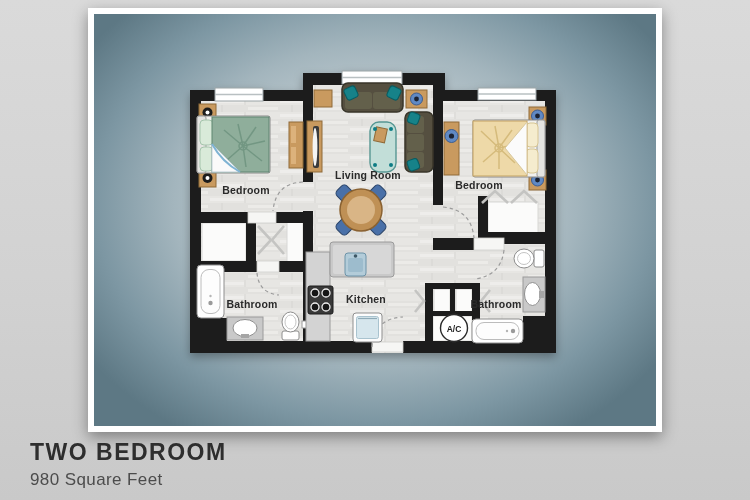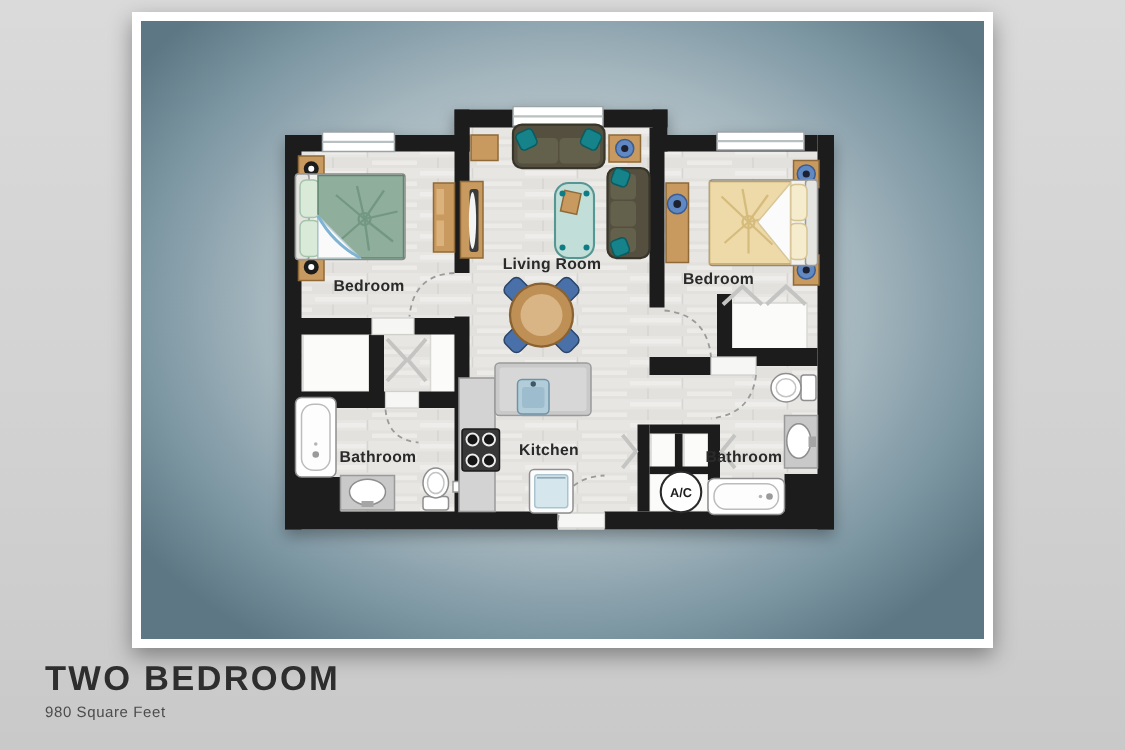--- a/index.html
+++ b/index.html
@@ -13,21 +13,21 @@
     border:6px solid #ffffff;
     background:radial-gradient(ellipse 62% 66% at 50% 46%,#d4dcdf 0%,#c3ced3 32%,#a3b5bd 58%,#7d97a3 80%,#5d7884 100%);
     box-shadow:0 5px 14px rgba(0,0,0,.38);
   }
   svg.plan{position:absolute;left:0;top:0;pointer-events:none;}
   .title-block{position:absolute;left:0;right:0;top:440px;text-align:left;margin-left:30px;}
   .plan-title{
     font-size:23px;font-weight:bold;letter-spacing:1.5px;color:#2e2e2e;line-height:1.1;
   }
   .plan-subtitle{
-    margin-top:5px;font-size:10px;color:#4c4c4c;letter-spacing:.4px;
+    margin-top:5px;font-size:17px;color:#4c4c4c;letter-spacing:.4px;
   }
   .room-label{font-family:"Liberation Sans",sans-serif;font-weight:bold;font-size:10.5px;fill:#2a2a2a;letter-spacing:.2px;}
   .ac-label{font-family:"Liberation Sans",sans-serif;font-weight:bold;font-size:8.5px;fill:#1d1d1d;}
 </style>
 </head>
 <body>
 
 <div class="page">
   <div class="card"></div>
 

